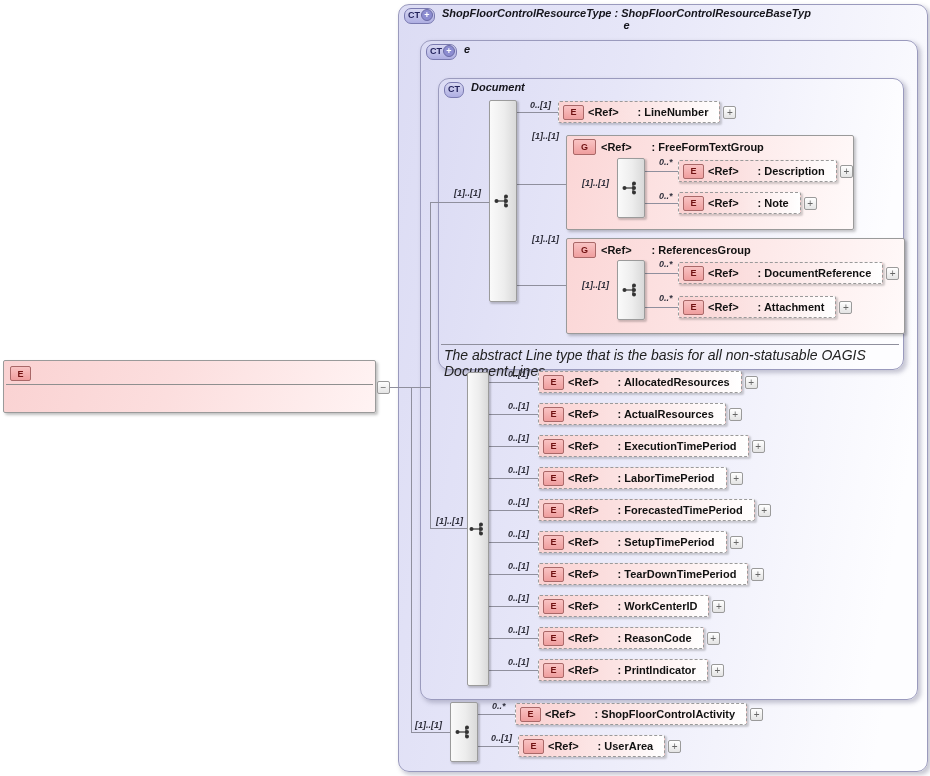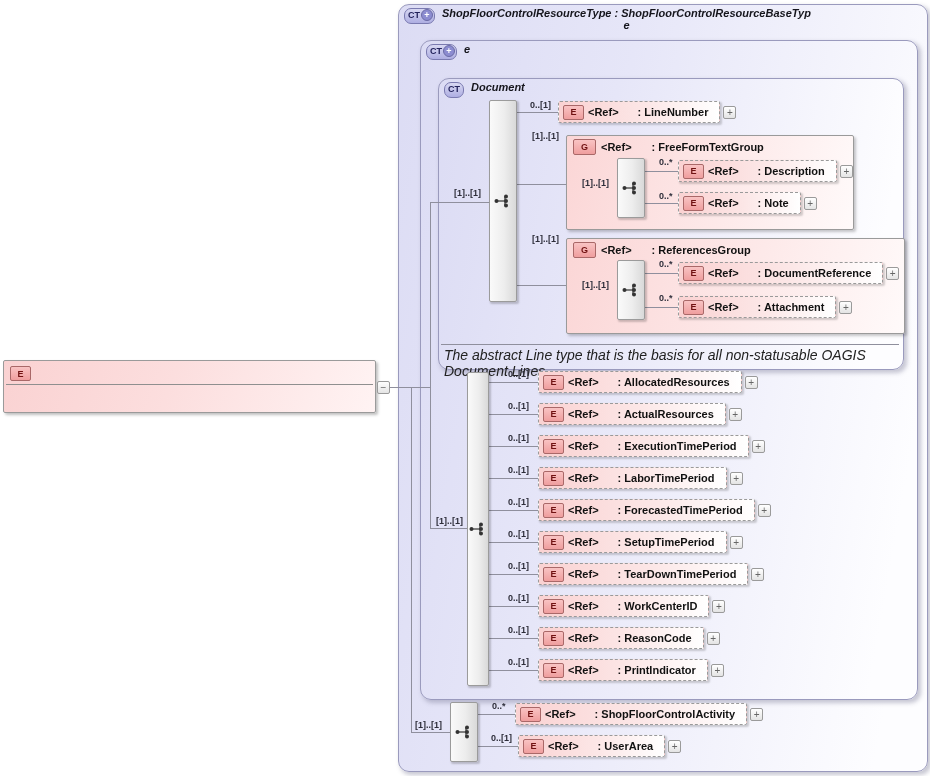--- a/index.html
+++ b/index.html
@@ -56,21 +56,21 @@
   .seqbar{position:absolute;border:1px solid #9b9b9b;border-radius:2px;box-sizing:border-box;
         background:linear-gradient(to right,#fafafa 0%,#ededed 55%,#d9d9d9 100%);
         box-shadow:1.5px 1.5px 2px rgba(0,0,0,.2);
         display:flex;align-items:center;justify-content:center;}
 
   
   .hline{position:absolute;height:1px;background:#8f8f9d;}
   .vline{position:absolute;width:1px;background:#8f8f9d;}
 
   
-  .card{position:absolute;font-size:9px;font-weight:bold;
+  .card{position:absolute;font-size:9px;font-style:italic;font-weight:bold;
         color:#2e2e3a;white-space:nowrap;}
 
   
   .anno{position:absolute;font-size:14px;font-style:italic;color:#222;}
   .sep{position:absolute;height:1px;background:#8f8f9d;}
 
   
   .root-box{position:absolute;left:3px;top:360px;width:373px;height:53px;box-sizing:border-box;
         border:1px solid #9a9a9a;border-radius:2px;
         background:linear-gradient(110deg,#fad2d2 0%,#fcdede 45%,#fff3f3 100%);

